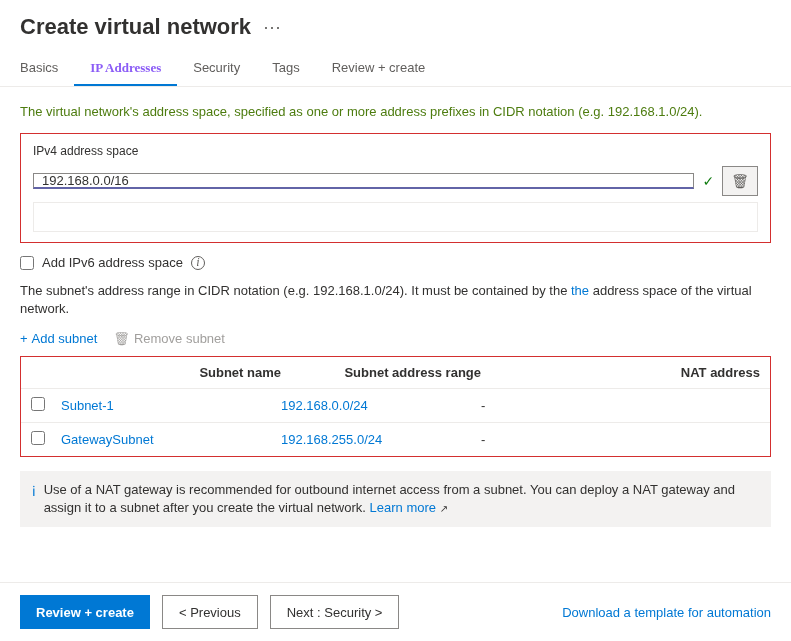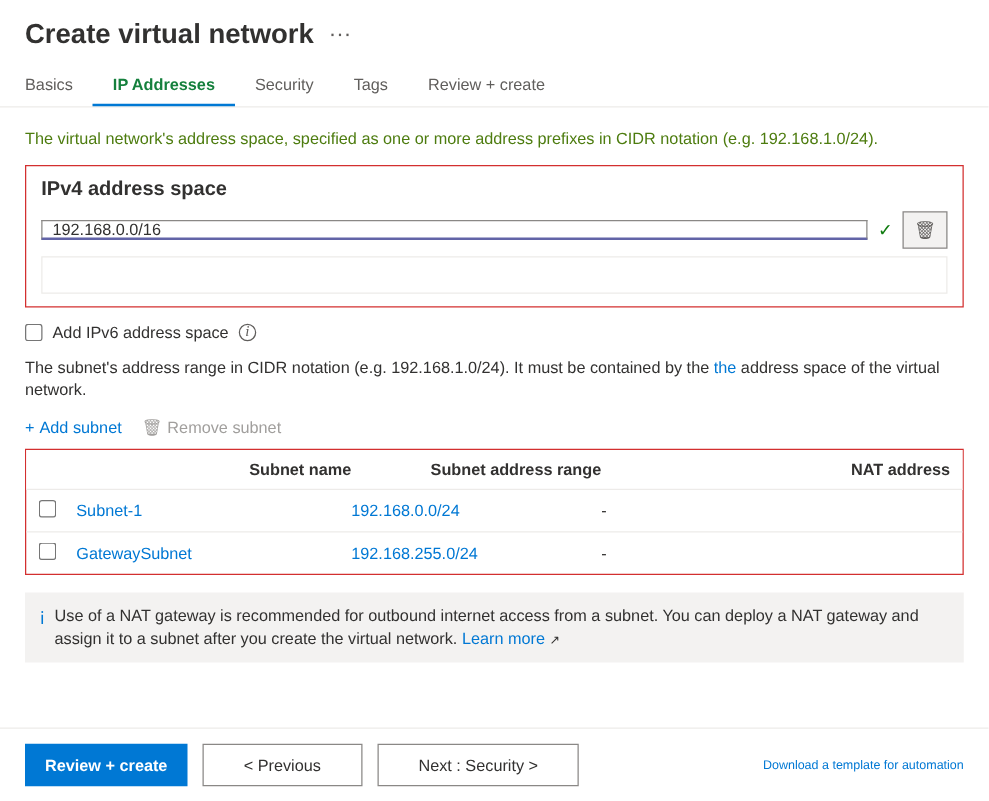--- a/index.html
+++ b/index.html
@@ -54,23 +54,24 @@
       padding: 8px 16px;
       font-size: 13px;
       cursor: pointer;
       color: #605e5c;
       border-bottom: 2px solid transparent;
       white-space: nowrap;
       text-decoration: none;
     }
 
     .tab.active {
-      color: #15803d;
+      color: #8b5cf6;
       border-bottom: 2px solid #0078d4;
       font-weight: 600;
+      font-family: Liberation Serif, serif;
     }
 
     .tab:first-child {
       padding-left: 0;
     }
 
     .content {
       flex: 1;
       padding: 16px 20px;
       overflow-y: auto;
@@ -84,22 +85,22 @@
     }
 
     .ipv4-section {
       border: 1.5px solid #d32f2f;
       padding: 10px 12px;
       margin-bottom: 10px;
       position: relative;
     }
 
     .ipv4-label {
-      font-size: 16px;
-      font-weight: 700;
+      font-size: 12px;
+      font-weight: 400;
       color: #323130;
       margin-bottom: 8px;
     }
 
     .input-row {
       display: flex;
       align-items: center;
       gap: 4px;
     }
 
@@ -295,31 +296,31 @@
       font-size: 13px;
       cursor: pointer;
       height: 34px;
       font-weight: 600;
     }
 
     .btn-secondary {
       background: #fff;
       color: #323130;
       border: 1px solid #8a8886;
-      padding: 8px 32px;
+      padding: 8px 16px;
       font-size: 13px;
       cursor: pointer;
       height: 34px;
     }
 
     .btn-link {
       background: none;
       border: none;
       color: #0078d4;
-      font-size: 10px;
+      font-size: 13px;
       cursor: pointer;
       margin-left: auto;
       padding: 0;
       text-align: right;
     }
   </style>
 </head>
 <body>
 
 <div class="page-container">

